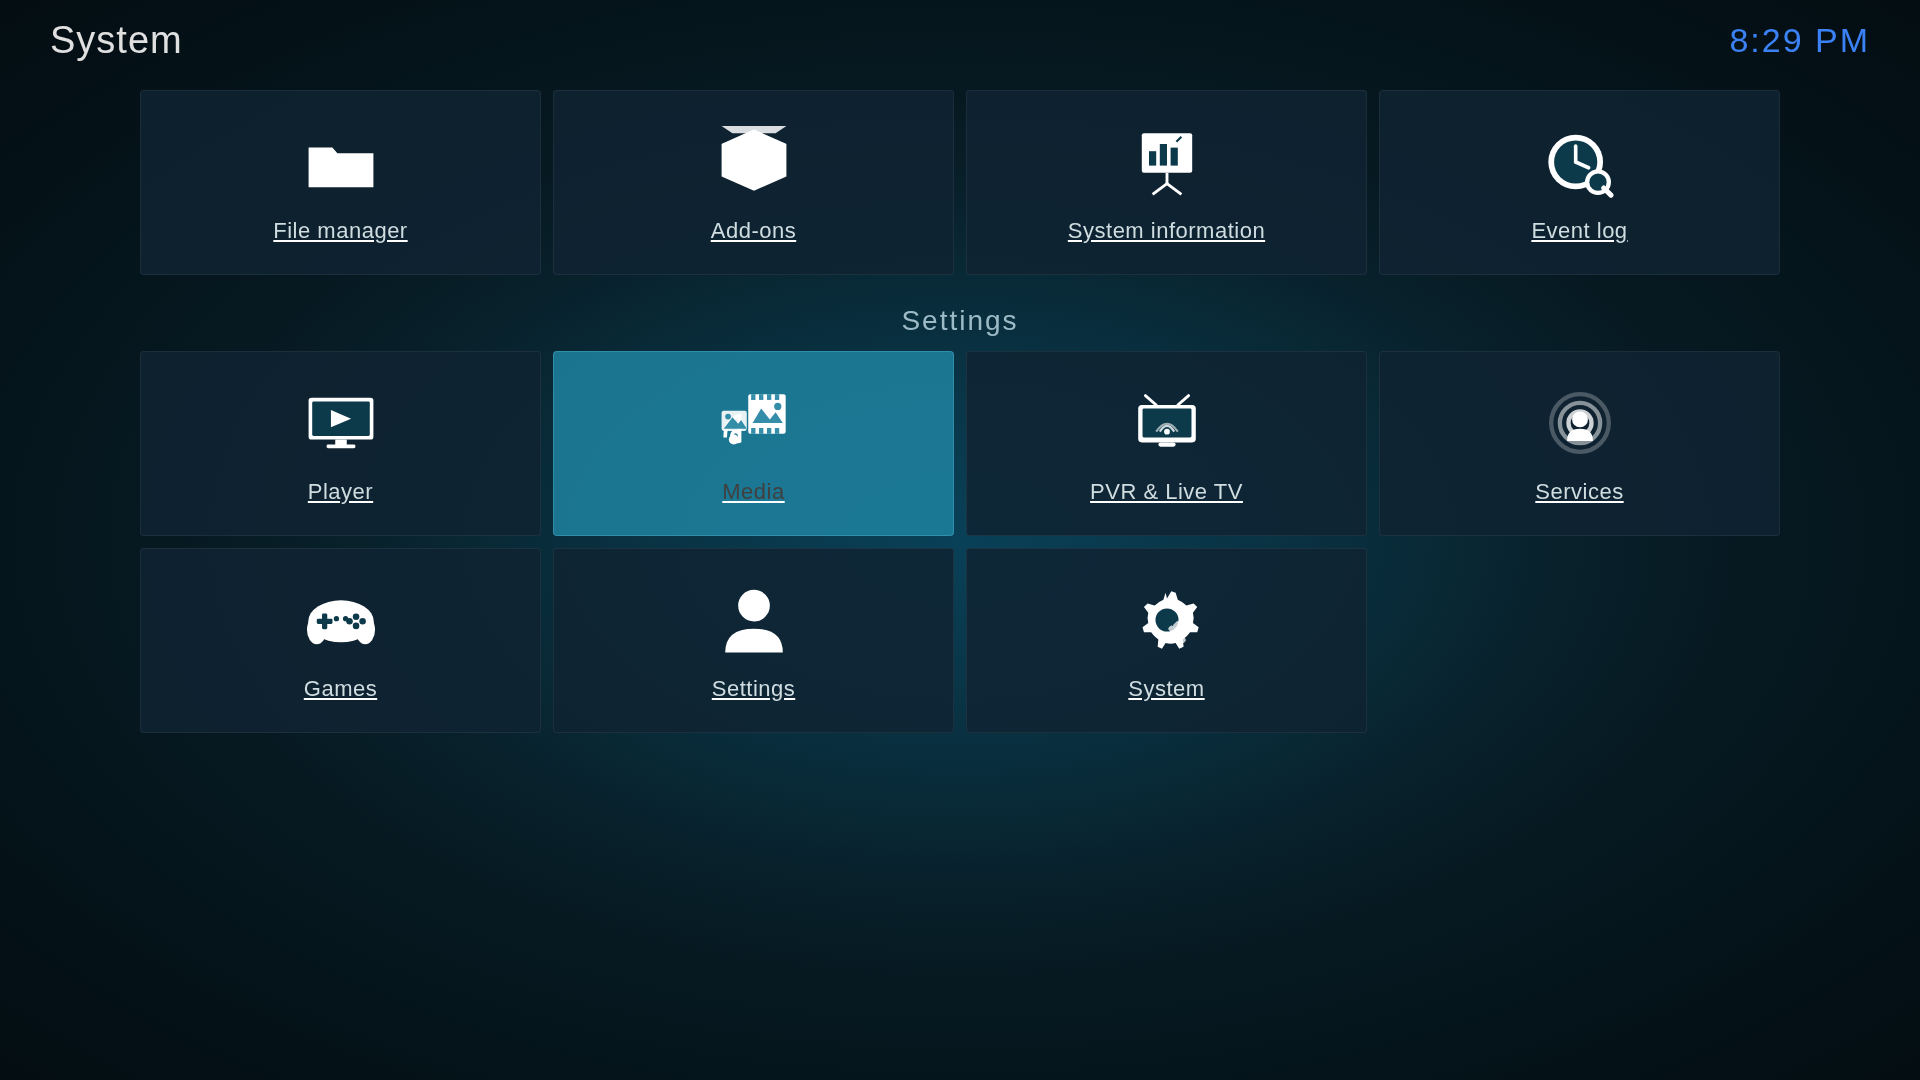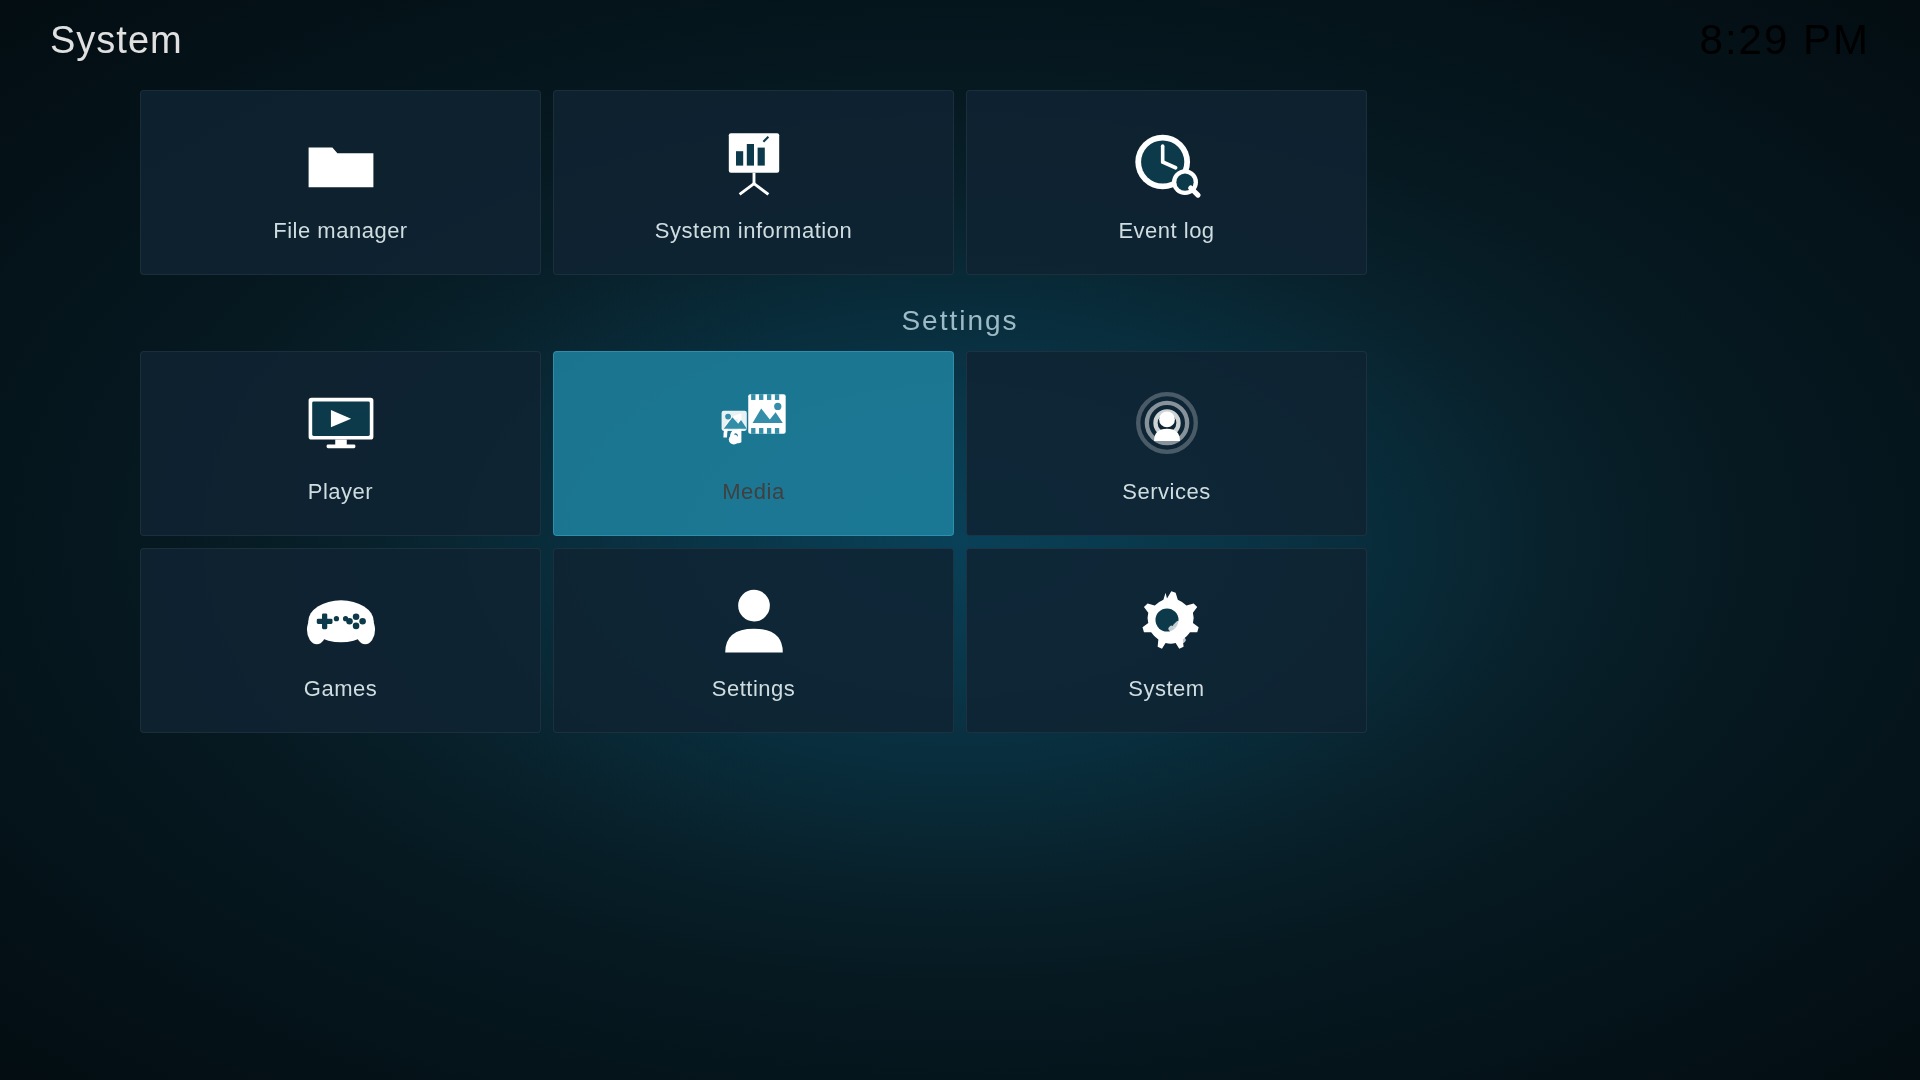--- a/index.html
+++ b/index.html
@@ -36,23 +36,23 @@
     }
 
     .page-title {
       font-size: 38px;
       font-weight: 300;
       color: #e0e0e0;
       letter-spacing: 1px;
     }
 
     .clock {
-      font-size: 42px;
+      font-size: 34px;
       font-weight: 300;
-      color: #000000;
+      color: #3b82f6;
       letter-spacing: 2px;
       margin-left: 18px;
     }
 
     .main-content {
       padding: 10px 140px 0 140px;
     }
 
     
     .top-row {
@@ -91,20 +91,21 @@
       border: 1px solid rgba(255,255,255,0.06);
       border-radius: 4px;
       display: flex;
       flex-direction: column;
       align-items: center;
       justify-content: center;
       height: 185px;
       cursor: pointer;
       transition: background 0.15s;
       position: relative;
+      text-decoration: underline;
     }
 
     .tile.active {
       background: rgba(30, 130, 160, 0.85);
       border-color: rgba(80, 180, 210, 0.4);
     }
 
     .tile-label {
       font-size: 22px;
       font-weight: 300;
@@ -148,20 +149,32 @@
       <div class="tile-icon">
         <svg viewBox="0 0 100 80" xmlns="http://www.w3.org/2000/svg">
 
           <path d="M5,20 L5,75 L95,75 L95,28 L45,28 L38,20 Z"></path>
 
         </svg>
       </div>
       <span class="tile-label">File manager</span>
     </div>
 
+    <div class="tile">
+      <div class="tile-icon">
+        <svg viewBox="0 0 100 100" xmlns="http://www.w3.org/2000/svg">
+
+          <polygon points="50,5 95,25 95,70 50,90 5,70 5,25"></polygon>
+          <polygon points="50,5 95,25 50,45 5,25" fill="rgba(255,255,255,0.6)"></polygon>
+
+          <polygon points="20,10 80,10 95,0 5,0" fill="rgba(255,255,255,0.85)"></polygon>
+        </svg>
+      </div>
+      <span class="tile-label">Add-ons</span>
+    </div>
 
     <div class="tile">
       <div class="tile-icon">
         <svg viewBox="0 0 100 100" xmlns="http://www.w3.org/2000/svg">
 
           <rect x="15" y="10" width="70" height="55" rx="3" ry="3"></rect>
 
           <rect x="25" y="35" width="10" height="20" fill="#0d3a4a"></rect>
           <rect x="40" y="25" width="10" height="30" fill="#0d3a4a"></rect>
           <rect x="55" y="30" width="10" height="25" fill="#0d3a4a"></rect>
@@ -240,20 +253,40 @@
             <circle cx="22" cy="68" r="7" fill="white"></circle>
 
             <rect x="5" y="28" width="35" height="28" rx="3" fill="white" opacity="0.9"></rect>
             <polygon points="8,53 20,37 28,46 32,41 40,53" fill="rgba(30,130,160,0.9)"></polygon>
             <circle cx="14" cy="36" r="4" fill="rgba(30,130,160,0.9)"></circle>
           </svg>
         </div>
         <span class="tile-label">Media</span>
       </div>
 
+      <div class="tile">
+        <div class="tile-icon">
+          <svg viewBox="0 0 100 80" xmlns="http://www.w3.org/2000/svg">
+
+            <rect x="10" y="15" width="80" height="52" rx="5" ry="5"></rect>
+            <rect x="16" y="20" width="68" height="40" rx="2" ry="2" fill="#0d3a4a"></rect>
+
+            <line x1="35" y1="15" x2="20" y2="2" stroke="white" stroke-width="4" stroke-linecap="round"></line>
+
+            <line x1="65" y1="15" x2="80" y2="2" stroke="white" stroke-width="4" stroke-linecap="round"></line>
+
+            <rect x="38" y="67" width="24" height="6" rx="3" fill="white"></rect>
+
+            <path d="M35,52 Q50,30 65,52" stroke="white" stroke-width="3" fill="none" opacity="0.6"></path>
+            <path d="M40,52 Q50,36 60,52" stroke="white" stroke-width="3" fill="none" opacity="0.8"></path>
+            <circle cx="50" cy="52" r="4" fill="white"></circle>
+          </svg>
+        </div>
+        <span class="tile-label">PVR &amp; Live TV</span>
+      </div>
 
       <div class="tile">
         <div class="tile-icon">
           <svg viewBox="0 0 100 100" xmlns="http://www.w3.org/2000/svg">
 
             <circle cx="50" cy="50" r="40" fill="none" stroke="white" stroke-width="6" opacity="0.25"></circle>
             <circle cx="50" cy="50" r="28" fill="none" stroke="white" stroke-width="6" opacity="0.5"></circle>
             <circle cx="50" cy="50" r="16" fill="none" stroke="white" stroke-width="6" opacity="0.8"></circle>
 
             <circle cx="50" cy="45" r="11" fill="white"></circle>

